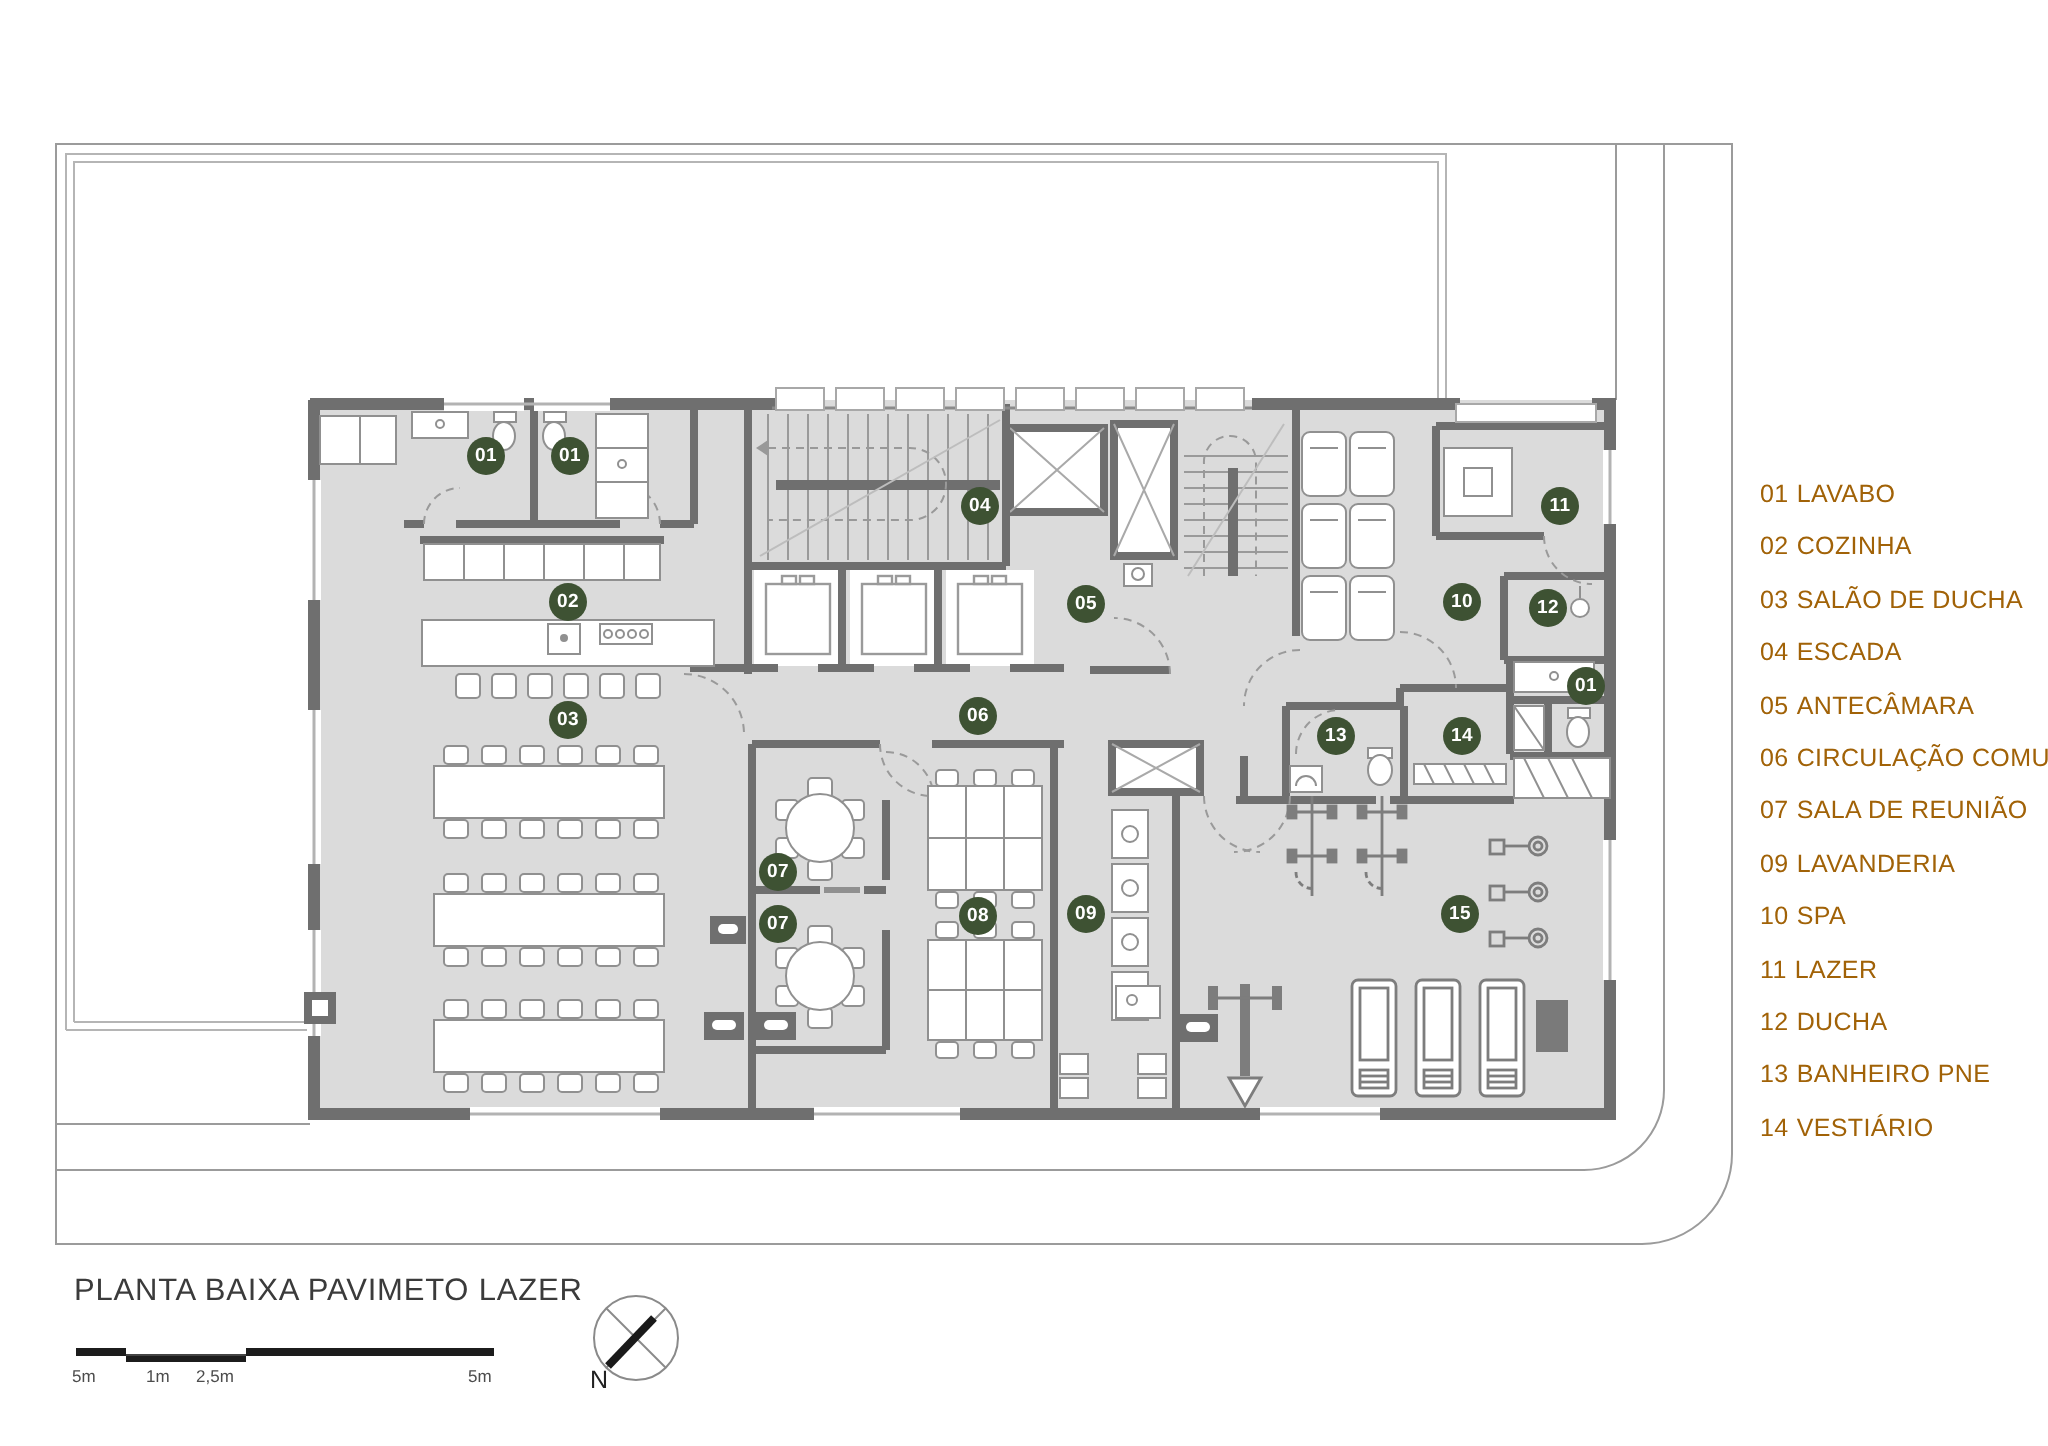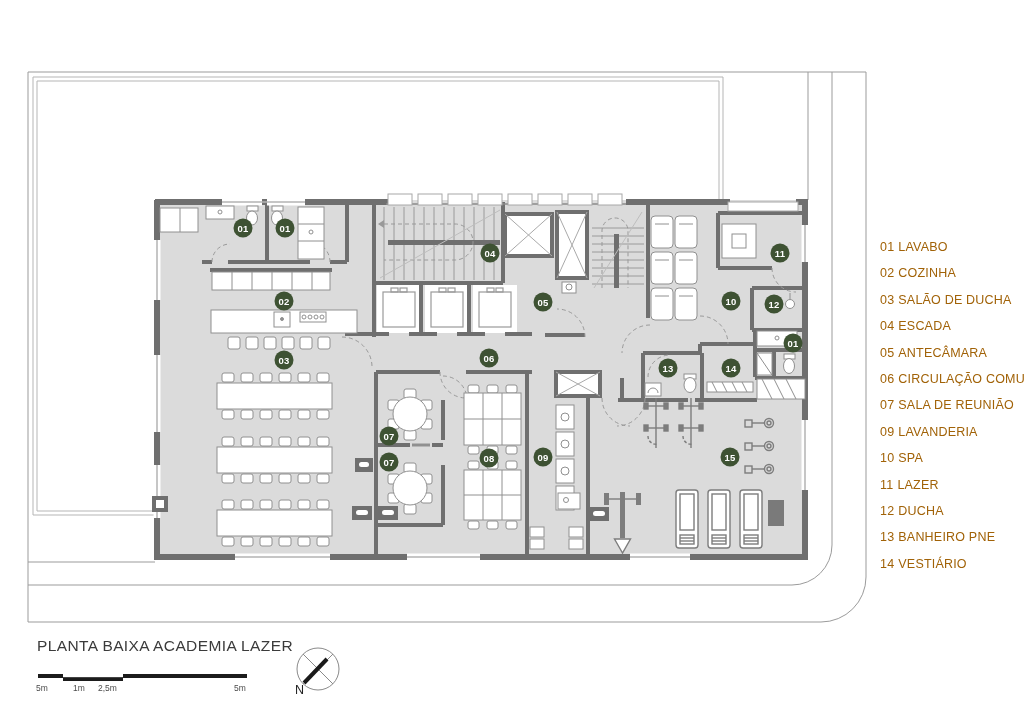--- a/index.html
+++ b/index.html
@@ -565,21 +565,21 @@
   <div class="legend-item">
     <span class="num">13</span><span class="lab">BANHEIRO PNE</span>
   </div>
 
   <div class="legend-item">
     <span class="num">14</span><span class="lab">VESTIÁRIO</span>
   </div>
 
 </div>
 
-  <div id="title">PLANTA BAIXA ACADEMIA LAZER</div>
+  <div id="title">PLANTA BAIXA PAVIMETO LAZER</div>
 
   <div id="scalebar">
     <div class="base"></div>
     <div class="seg s0"></div>
     <div class="seg s1"></div>
     <div class="seg s2"></div>
     <span class="lbl l0">5m</span>
     <span class="lbl l1">1m</span>
     <span class="lbl l2">2,5m</span>
     <span class="lbl l3">5m</span>

